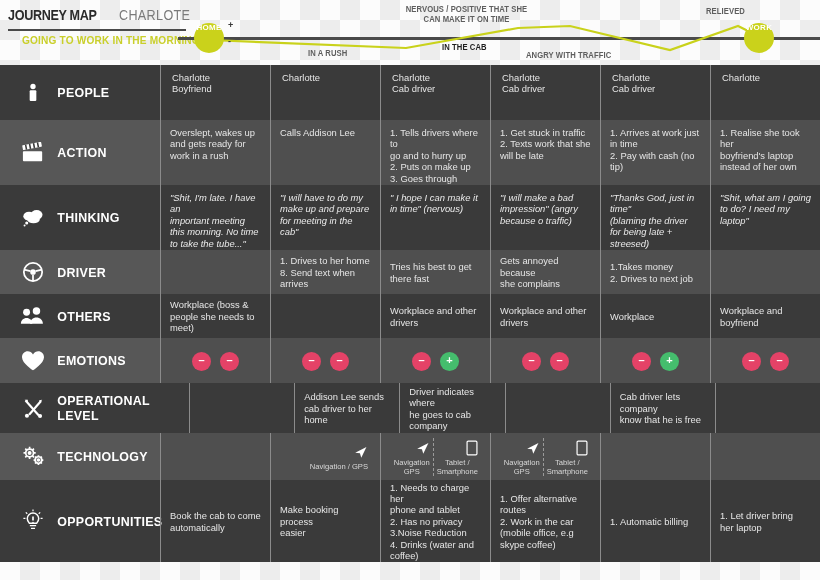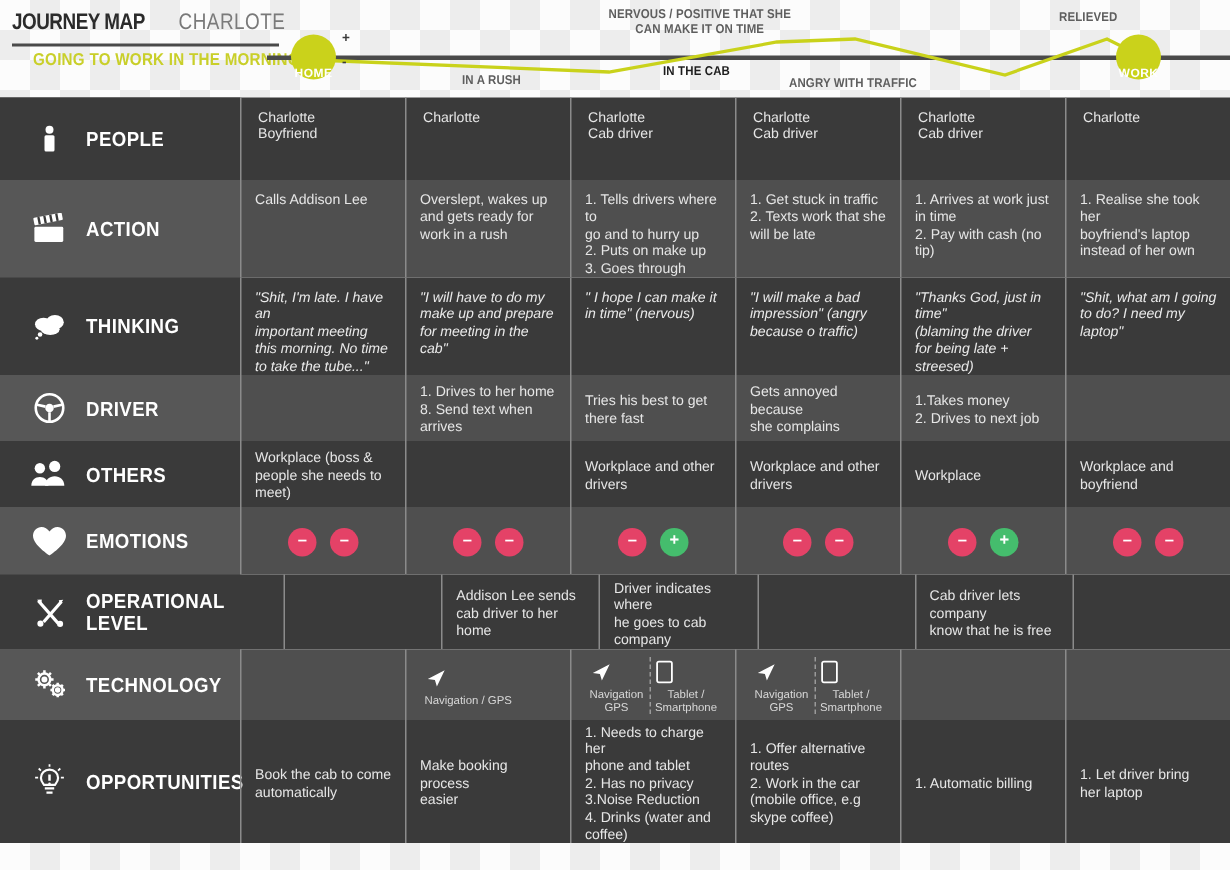--- a/index.html
+++ b/index.html
@@ -47,21 +47,21 @@
 
   
   .graph { position:absolute; left:178px; top:0; width:642px; height:65px; }
   .baseline { position:absolute; left:0; top:37px; width:642px; height:2.5px; background:#4a4a4a; }
   .graph svg { position:absolute; left:0; top:0; }
 
   .node {
     position:absolute; width:30px; height:30px; border-radius:50%;
     background:#cad21b; color:#ffffff;
     font-size:8px; font-weight:bold; letter-spacing:0.3px;
-    display:flex; align-items:flex-end; justify-content:center;
+    display:flex; align-items:flex-start; justify-content:center;
     z-index:4;
   }
   .node.home { left:16px; top:23px; }
   .node.work { left:566px; top:23px; }
 
   .plusminus { position:absolute; left:50px; z-index:4; color:#3a3a3a; font-size:9px; font-weight:bold;}
   .pm-plus { top:20px; }
   .pm-minus { top:36px; }
 
   .stage-lbl {
@@ -121,21 +121,21 @@
     display:flex; align-items:center; justify-content:center;
     color:#ffffff; font-size:11px; font-weight:bold; line-height:1;
   }
   .badge.neg { background:#e44267; }
   .badge.pos { background:#45bd6d; }
   .badge span { display:block; margin-top:-1px; }
 
   
   .techwrap { display:flex; justify-content:center; align-items:center; width:100%; gap:0; }
   .techitem {
-    display:flex; flex-direction:column; align-items:flex-start; justify-content:center;
+    display:flex; flex-direction:column; align-items:flex-end; justify-content:center;
     flex:1 1 0; padding:0 3px;
   }
   .techitem + .techitem { border-left:1px dashed #9a9a9a; }
   .techitem .tic { height:18px; display:flex; align-items:flex-end; color:#ffffff; }
   .techitem .tlbl {
     margin-top:3px; font-size:7.6px; line-height:8.6px;
     color:#d8d8d8; text-align:center;
   }
 
   
@@ -252,26 +252,26 @@
                 <rect x="18.2" y="3.4" width="1.7" height="5.4" fill="#3a3a3a"></rect>
               </g>
             </svg>
           </div>
           <div class="lbl">
             <div class="ln">ACTION</div>
           </div>
         </div>
         <div class="cells">
           <div class="cell">
-            <div class="ln">Calls Addison Lee</div>
-          </div>
-          <div class="cell">
             <div class="ln">Overslept, wakes up</div>
             <div class="ln">and gets ready for</div>
             <div class="ln">work in a rush</div>
+          </div>
+          <div class="cell">
+            <div class="ln">Calls Addison Lee</div>
           </div>
           <div class="cell">
             <div class="ln">1. Tells drivers where to</div>
             <div class="ln">go and to hurry up</div>
             <div class="ln">2. Puts on make up</div>
             <div class="ln">3. Goes through meeting</div>
             <div class="ln">notes on Ipad</div>
           </div>
           <div class="cell">
             <div class="ln">1. Get stuck in traffic</div>

